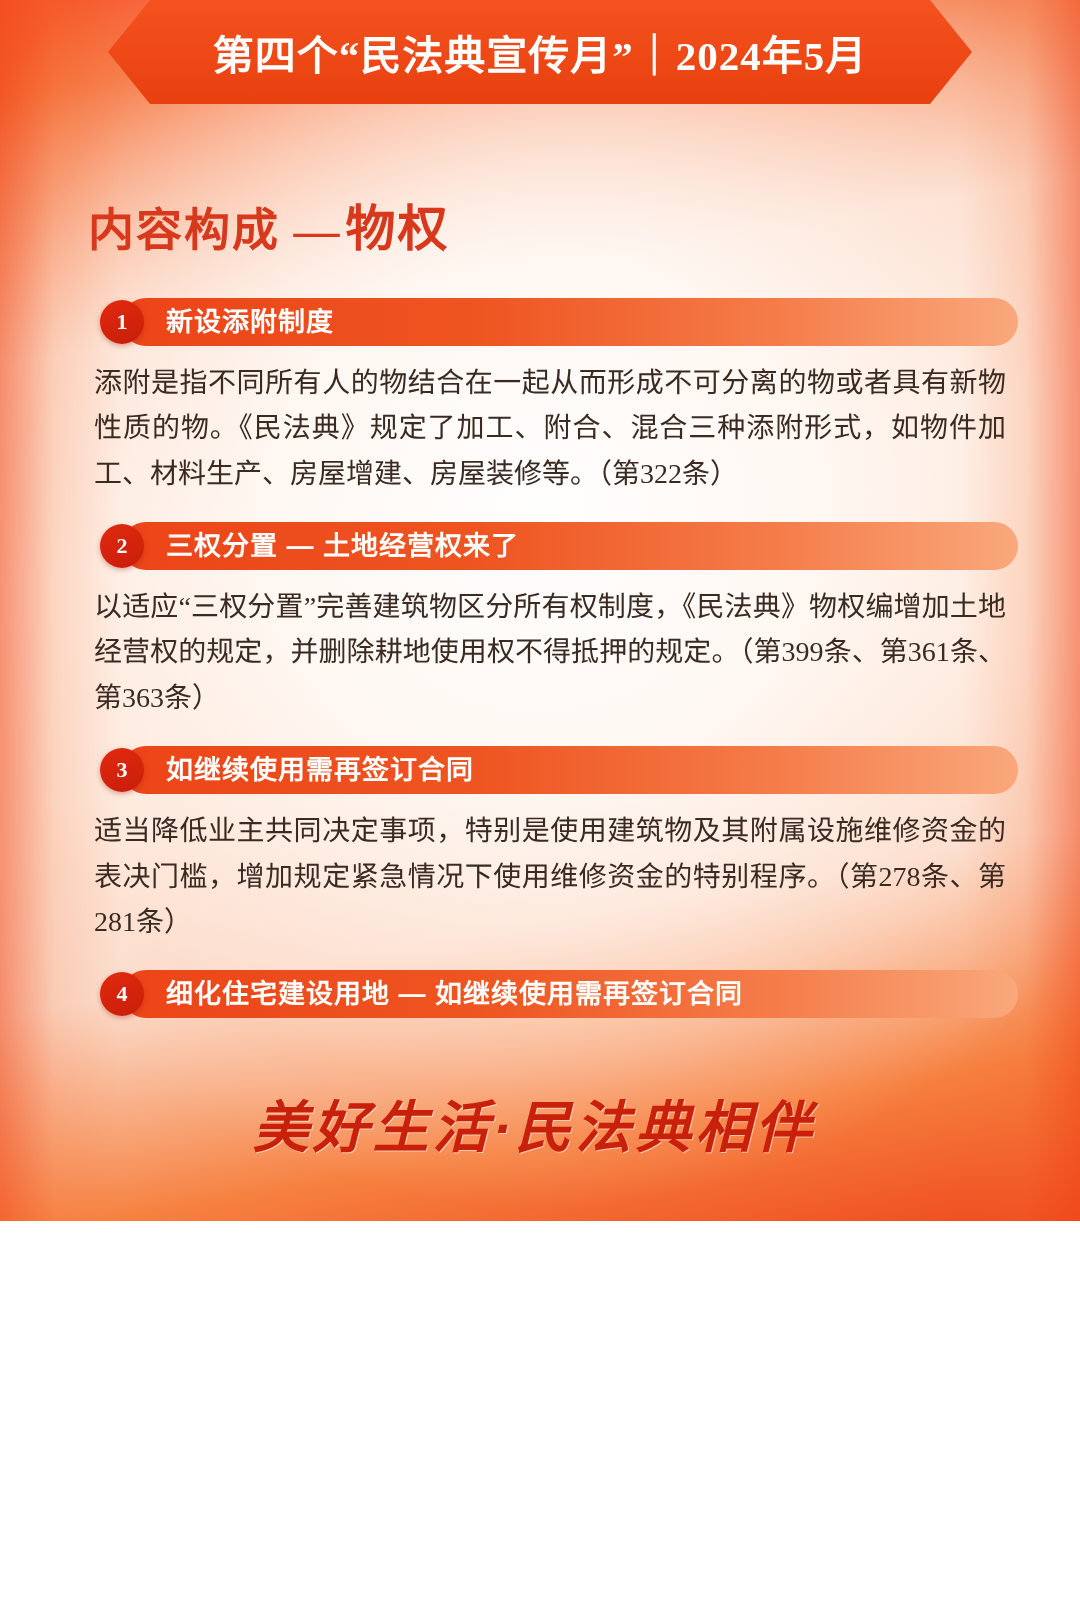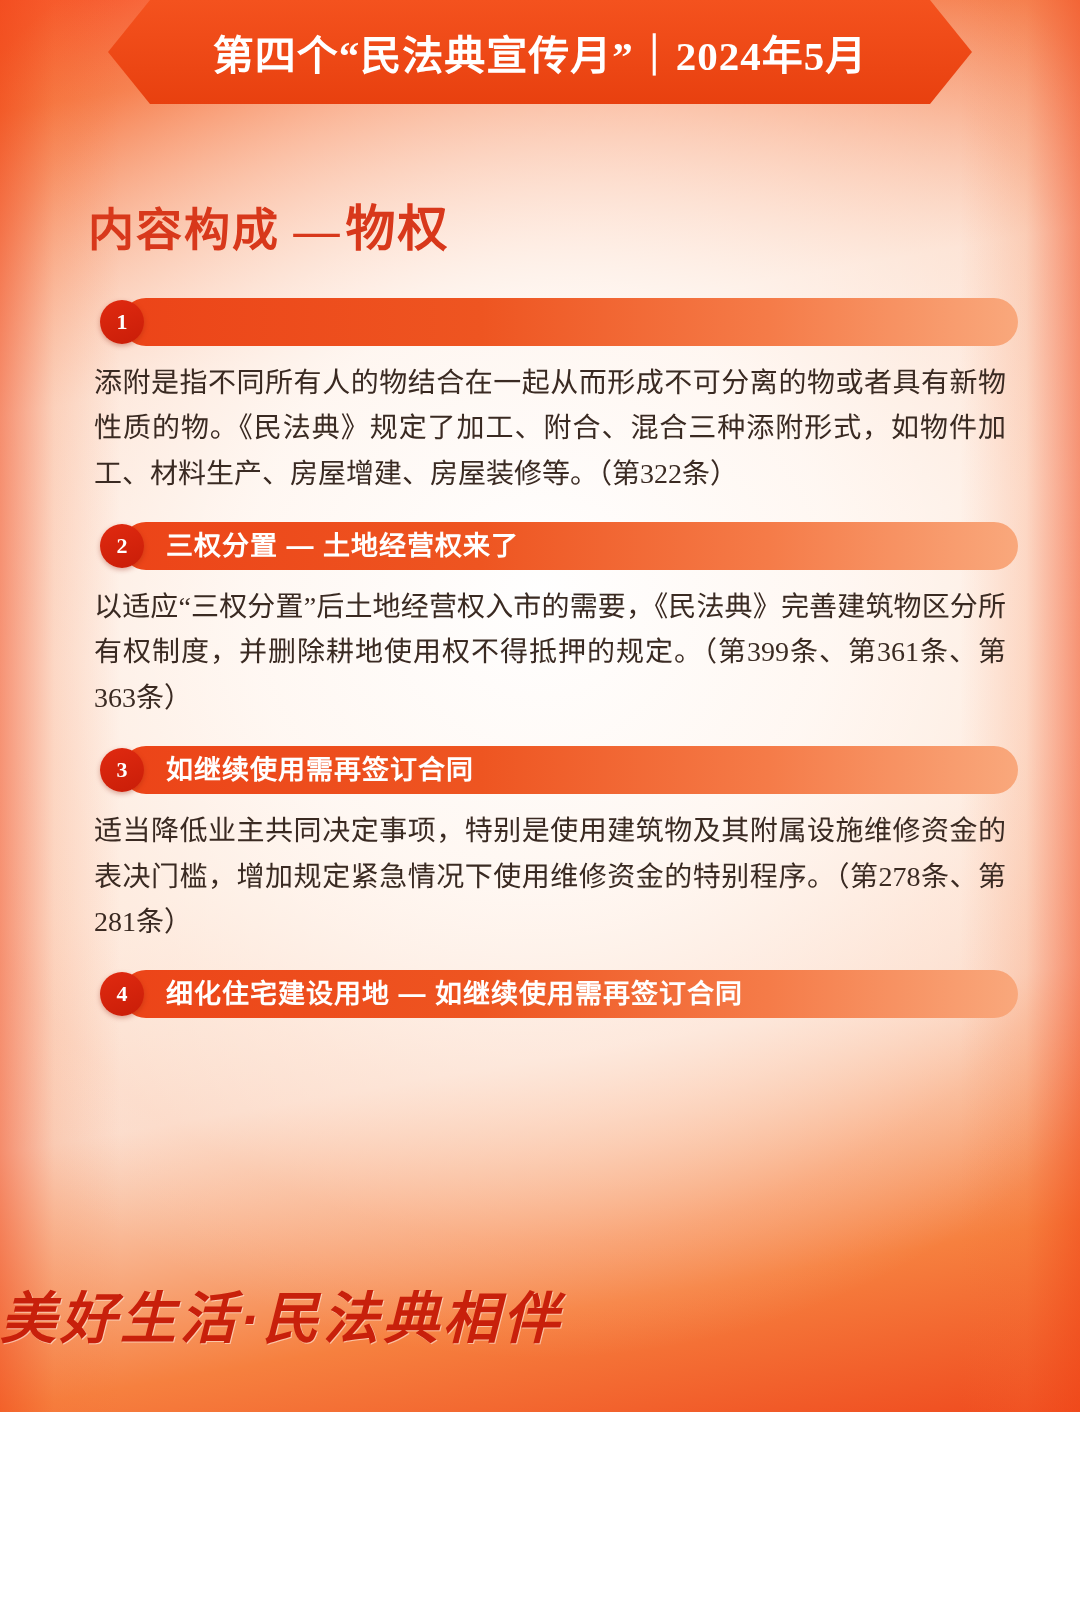--- a/index.html
+++ b/index.html
@@ -10,21 +10,21 @@
     width: 1080px;
     height: 1619px;
     font-family: "Liberation Sans", "DejaVu Sans", sans-serif;
     background: #ffffff;
     overflow: hidden;
   }
 
   .poster {
     position: relative;
     width: 1080px;
-    height: 1412px;
+    height: 1221px;
     box-sizing: border-box;
     background:
       radial-gradient(circle at 50% 42%, rgba(255,255,255,0.96) 0%, rgba(255,248,243,0.92) 30%, rgba(255,233,220,0.55) 52%, rgba(255,210,186,0.25) 66%, rgba(255,255,255,0) 78%),
       linear-gradient(170deg, #f7552a 0%, #f4682f 7%, #fbe3d6 26%, #fdf3ec 42%, #fdf0e6 58%, #fbdfd0 72%, #f6803f 88%, #ef4a1e 100%);
     padding: 0;
   }
 
   
   .poster:before {
     content: "";
@@ -168,21 +168,21 @@
     font-family: "Liberation Serif", "DejaVu Serif", serif;
   }
 
   
   .footer {
     position: absolute;
     left: 0;
     right: 12px;
     bottom: 58px;
     z-index: 3;
-    text-align: left;
+    text-align: center;
   }
   .footer-text {
     display: inline-block;
     color: #c8200b;
     font-size: 56px;
     font-weight: bold;
     letter-spacing: 4px;
     font-style: italic;
     font-family: "Liberation Sans", sans-serif;
     text-shadow: 1px 1px 0 rgba(255,255,255,0.5);
@@ -203,31 +203,32 @@
     <span class="st-main">内容构成 —</span>
     <span class="st-key">物权</span>
   </div>
 
   <div class="items">
 
     <div class="item">
       <div class="item-head">
         <div class="item-bar"></div>
         <div class="item-num">1</div>
+        <div class="item-title">新设添附制度</div>
       </div>
       <div class="item-body">添附是指不同所有人的物结合在一起从而形成不可分离的物或者具有新物性质的物。《民法典》规定了加工、附合、混合三种添附形式，如物件加工、材料生产、房屋增建、房屋装修等。（第322条）</div>
     </div>
 
     <div class="item">
       <div class="item-head">
         <div class="item-bar"></div>
         <div class="item-num">2</div>
         <div class="item-title">三权分置 — 土地经营权来了</div>
       </div>
-      <div class="item-body">以适应“三权分置”后土地经营权入市的需要，《民法典》完善建筑物区分所有权制度，并删除耕地使用权不得抵押的规定。（第399条、第361条、第363条）</div>
+      <div class="item-body">以适应“三权分置”完善建筑物区分所有权制度，《民法典》物权编增加土地经营权的规定，并删除耕地使用权不得抵押的规定。（第399条、第361条、第363条）</div>
     </div>
 
     <div class="item">
       <div class="item-head">
         <div class="item-bar"></div>
         <div class="item-num">3</div>
         <div class="item-title">如继续使用需再签订合同</div>
       </div>
       <div class="item-body">适当降低业主共同决定事项，特别是使用建筑物及其附属设施维修资金的表决门槛，增加规定紧急情况下使用维修资金的特别程序。（第278条、第281条）</div>
     </div>

